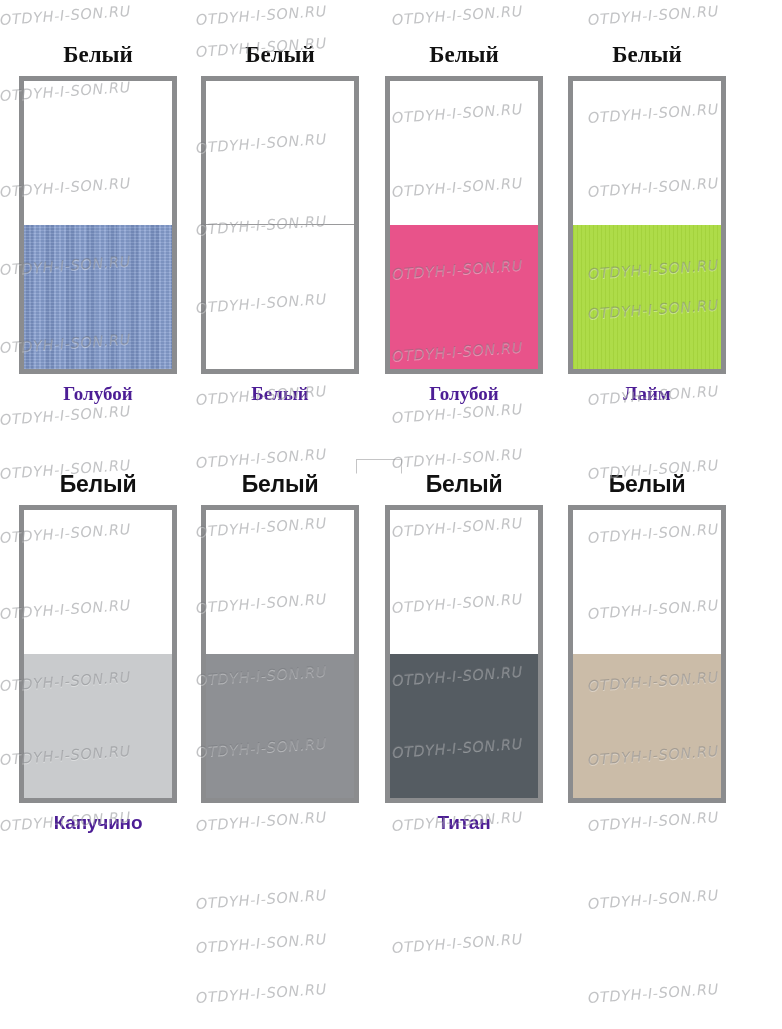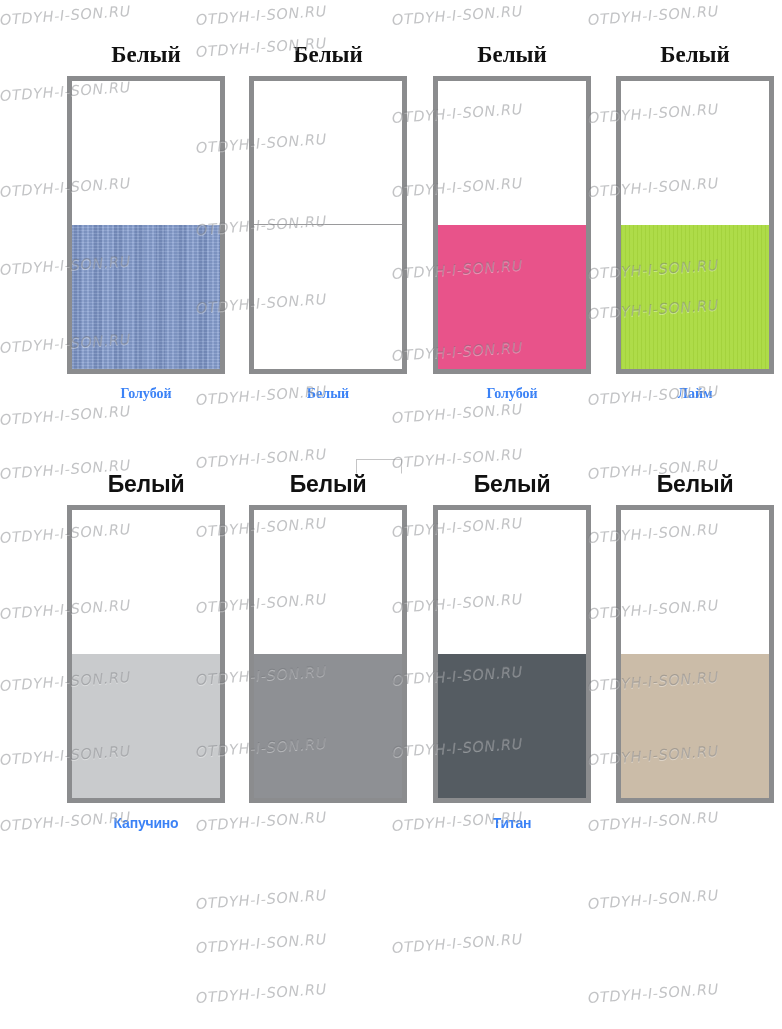--- a/index.html
+++ b/index.html
@@ -36,21 +36,20 @@
     transform: rotate(-4deg);
     transform-origin: left center;
     text-shadow: 0 1px 0 rgba(255,255,255,0.35);
   }
 
   
   #swatch-grid {
     position: absolute;
     inset: 0;
     z-index: 2;
-    margin-left: 48px;
   }
   .swatch-row {
     position: absolute;
     left: 0;
     width: 782px;
   }
   .swatch-row.row-1 { top: 38px; }
   .swatch-row.row-2 { top: 467px; }
 
   .swatch-cell {
@@ -69,23 +68,23 @@
     line-height: 34px;
     font-size: 23px;
     font-weight: 700;
     color: #111111;
     position: relative;
     z-index: 6;
   }
   .label-bottom {
     height: 34px;
     line-height: 32px;
-    font-size: 14px;
+    font-size: 19px;
     font-weight: 700;
-    color: #3b82f6;
+    color: #4c1d95;
     position: relative;
     z-index: 6;
     padding-top: 4px;
   }
   .font-serif {
     font-family: "Liberation Serif", "DejaVu Serif", serif;
   }
   .font-sans {
     font-family: "Liberation Sans", "DejaVu Sans", sans-serif;
     letter-spacing: -0.2px;

